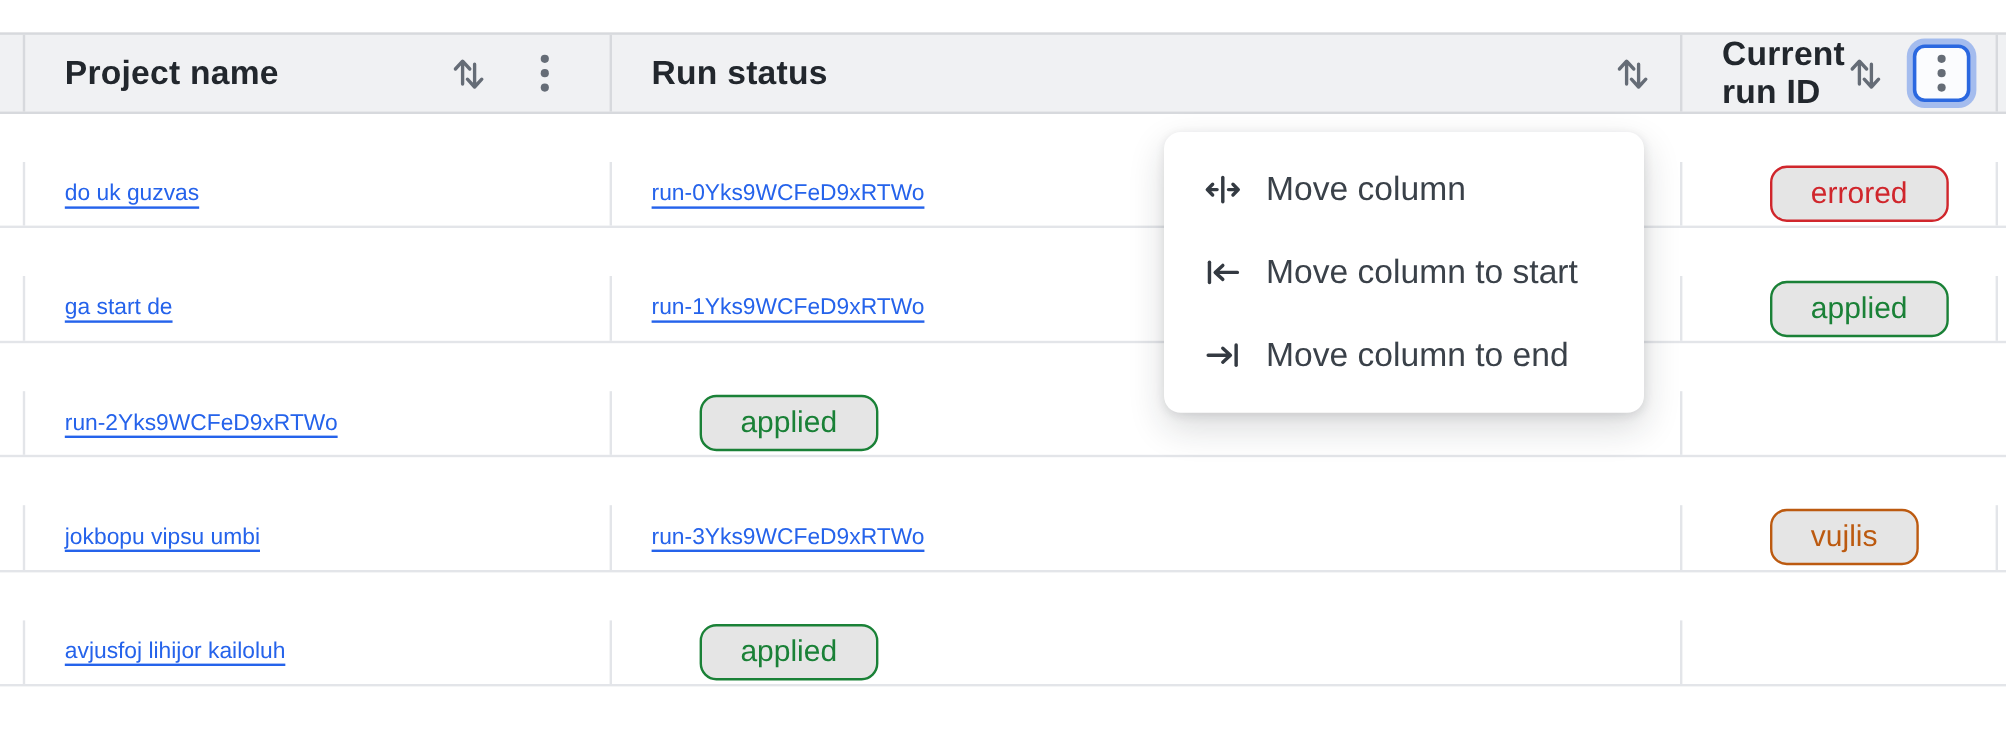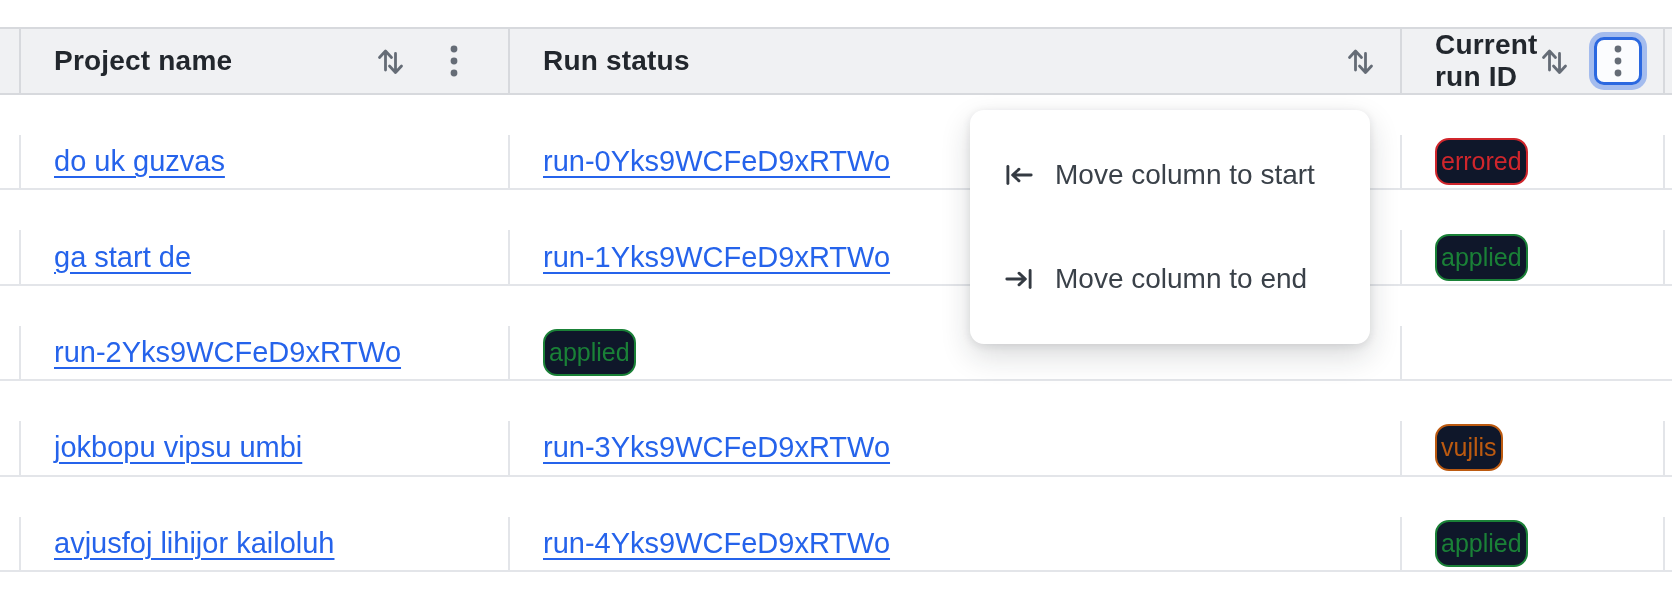--- a/index.html
+++ b/index.html
@@ -29,23 +29,23 @@
   .thead .td{border-right:2px solid var(--line-dark);}
   .td.sliver{padding:0;}
   .td.sliver-r{border-right:none;padding:0;}
 
   .th-label{font-size:28px;font-weight:600;color:var(--header-text);letter-spacing:.2px;}
   .th-controls{margin-left:auto;display:flex;align-items:center;gap:22px;padding-right:30px;}
   .icon-btn{background:none;border:none;cursor:pointer;display:flex;align-items:center;justify-content:center;padding:0;}
   .kebab-btn{width:48px;height:48px;border-radius:10px;}
   .kebab-btn.focused{background:#fbfcfe;border:3px solid var(--focus-border);box-shadow:0 0 0 5px var(--focus-halo);}
 
-  .link{font-size:29px;color:var(--link);text-decoration:underline;text-underline-offset:5px;text-decoration-thickness:2px;cursor:pointer;}
-
-  .badge{display:inline-flex;align-items:center;justify-content:center;height:47px;padding:0 4px;border:2.5px solid currentColor;border-radius:14px;font-size:25px;font-weight:500;background:#0f172a;}
+  .link{font-size:19px;color:var(--link);text-decoration:underline;text-underline-offset:5px;text-decoration-thickness:2px;cursor:pointer;}
+
+  .badge{display:inline-flex;align-items:center;justify-content:center;height:47px;padding:0 32px;border:2.5px solid currentColor;border-radius:14px;font-size:25px;font-weight:500;background:#e5e5e5;margin-left:40px;}
   .badge[data-status="errored"]{color:var(--errored);}
   .badge[data-status="applied"]{color:var(--applied);}
   .badge[data-status="planned"]{color:var(--planned);}
 
   .menu{position:absolute;left:970px;top:110px;width:400px;height:234px;background:#fff;border-radius:14px;
         box-shadow:0 12px 30px rgba(25,30,40,0.16),0 2px 8px rgba(25,30,40,0.10);
         display:flex;flex-direction:column;padding:13px 0;z-index:20;}
   .menu-item{flex:1;display:flex;align-items:center;gap:18px;padding-left:31px;background:none;border:none;cursor:pointer;text-align:left;}
   .menu-label{font-size:28px;color:var(--menu-text);}
   .menu-ico{flex:0 0 auto;display:flex;align-items:center;}
@@ -171,38 +171,45 @@
       </div>
       <div class="td sliver-r"></div>
     </div>
 
     <div class="tr body-row">
       <div class="td sliver"></div>
       <div class="td">
         <a class="link">avjusfoj lihijor kailoluh</a>
       </div>
       <div class="td">
-        <a class="link">run-4Yks9WCFeD9xRTWo</a>
-      </div>
-      <div class="td">
         <span class="badge" data-status="applied">applied</span>
       </div>
       <div class="td sliver-r"></div>
     </div>
 
     <div class="tr stub">
       <div class="td sliver"></div>
       <div class="td"></div>
       <div class="td"></div>
       <div class="td"></div>
       <div class="td sliver-r"></div>
     </div>
   </div>
 
   <div class="menu">
+    <button class="menu-item">
+      <span class="menu-ico">
+        <svg width="36" height="36" viewBox="0 0 34 34" fill="none" stroke="#343a42" stroke-width="2.7" stroke-linecap="round" stroke-linejoin="round">
+          <path d="M17 7.5 V26.5"></path>
+          <path d="M12.5 17 H5.5 M9 12.8 L4.8 17 L9 21.2"></path>
+          <path d="M21.5 17 H28.5 M25 12.8 L29.2 17 L25 21.2"></path>
+        </svg>
+      </span>
+      <span class="menu-label">Move column</span>
+    </button>
     <button class="menu-item">
       <span class="menu-ico">
         <svg width="36" height="36" viewBox="0 0 34 34" fill="none" stroke="#343a42" stroke-width="2.7" stroke-linecap="round" stroke-linejoin="round">
           <path d="M6.5 9 V25"></path>
           <path d="M28.5 17 H11.5 M17 11.5 L11 17 L17 22.5"></path>
         </svg>
       </span>
       <span class="menu-label">Move column to start</span>
     </button>
     <button class="menu-item">

